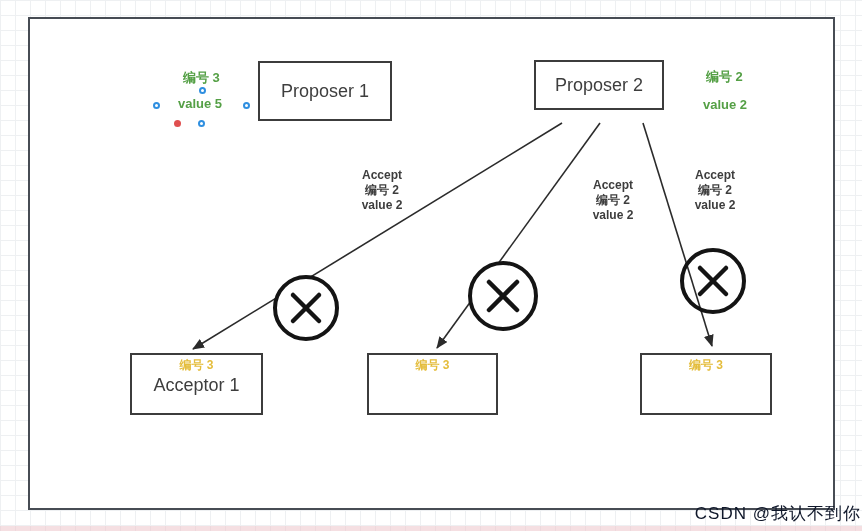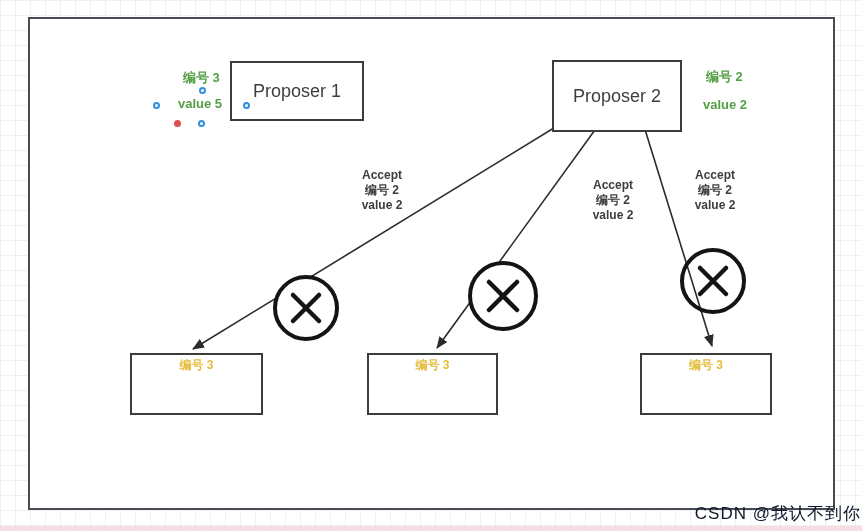--- a/index.html
+++ b/index.html
@@ -18,22 +18,22 @@
   }
   .node{
     position:absolute;background:#fff;border:2px solid #3c3c3c;
     display:flex;flex-direction:column;align-items:center;
     color:#3e3e3e;font-size:18px;box-sizing:border-box;
   }
   .node.proposer{justify-content:center;}
   .node.acceptor{justify-content:flex-start;padding-top:3px;}
   .node .badge{font-size:12px;font-weight:bold;color:#e4bd3c;line-height:15px;}
   .node .nlabel{line-height:24px;}
-  .proposer1{left:230px;top:61px;width:134px;height:60px;}
-  .proposer2{left:552px;top:60px;width:130px;height:72px;}
+  .proposer1{left:258px;top:61px;width:134px;height:60px;}
+  .proposer2{left:534px;top:60px;width:130px;height:50px;}
   .acceptor1{left:130px;top:353px;width:133px;height:62px;}
   .acceptor2{left:367px;top:353px;width:131px;height:62px;}
   .acceptor3{left:640px;top:353px;width:132px;height:62px;}
   .state-line{
     position:absolute;font-size:13px;font-weight:bold;color:#55a046;white-space:nowrap;
   }
   .edge-label{
     position:absolute;width:110px;text-align:center;
     font-size:12px;font-weight:bold;color:#3d3d3d;line-height:15px;white-space:nowrap;
   }
@@ -86,20 +86,21 @@
 </svg>
 
 <div class="node proposer proposer1">
   <span class="nlabel">Proposer 1</span>
 </div>
 <div class="node proposer proposer2">
   <span class="nlabel">Proposer 2</span>
 </div>
 <div class="node acceptor acceptor1">
   <span class="badge">编号 3</span>
+  <span class="nlabel">Acceptor 1</span>
 </div>
 <div class="node acceptor acceptor2">
   <span class="badge">编号 3</span>
 </div>
 <div class="node acceptor acceptor3">
   <span class="badge">编号 3</span>
 </div>
 
 <div class="state-line" style="left:183px;top:69px;">编号 3</div>
 <div class="state-line" style="left:178px;top:96px;">value 5</div>

